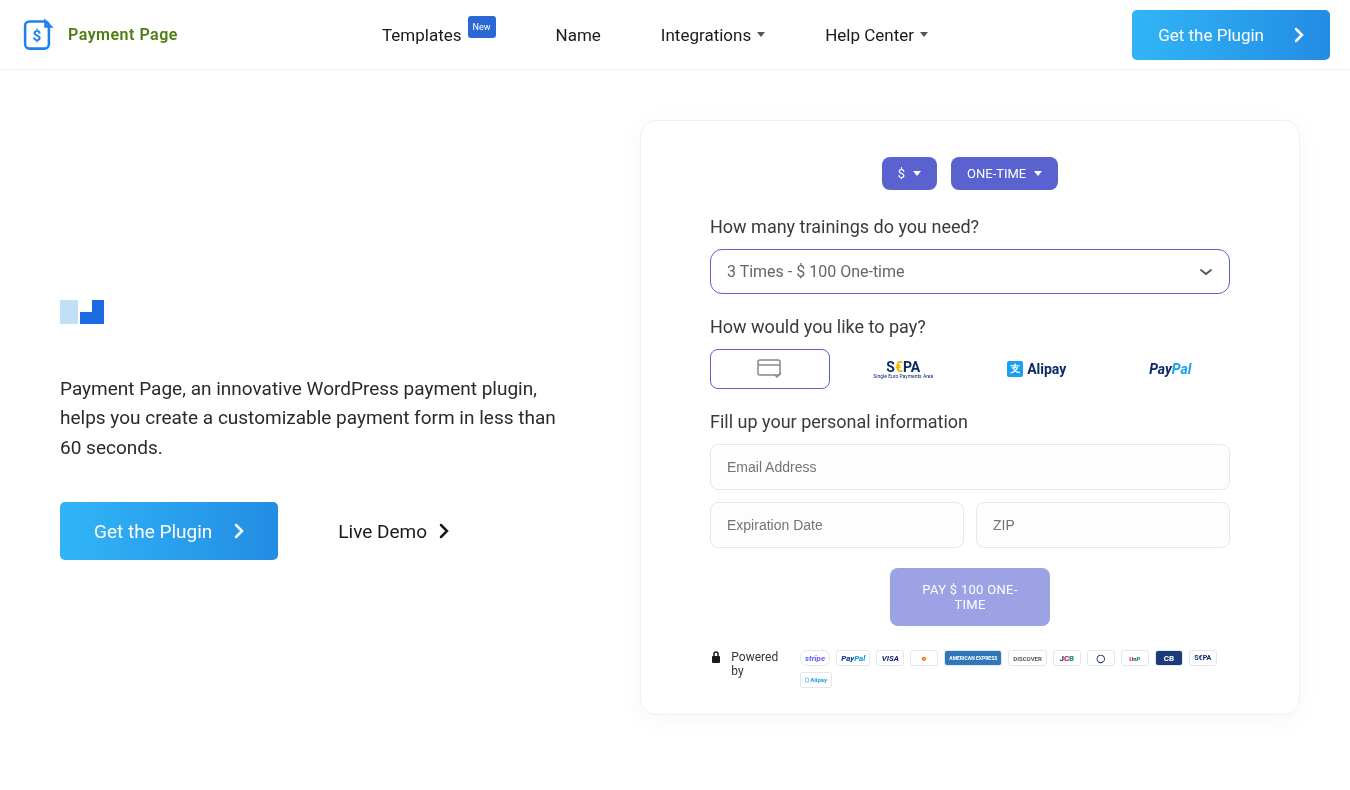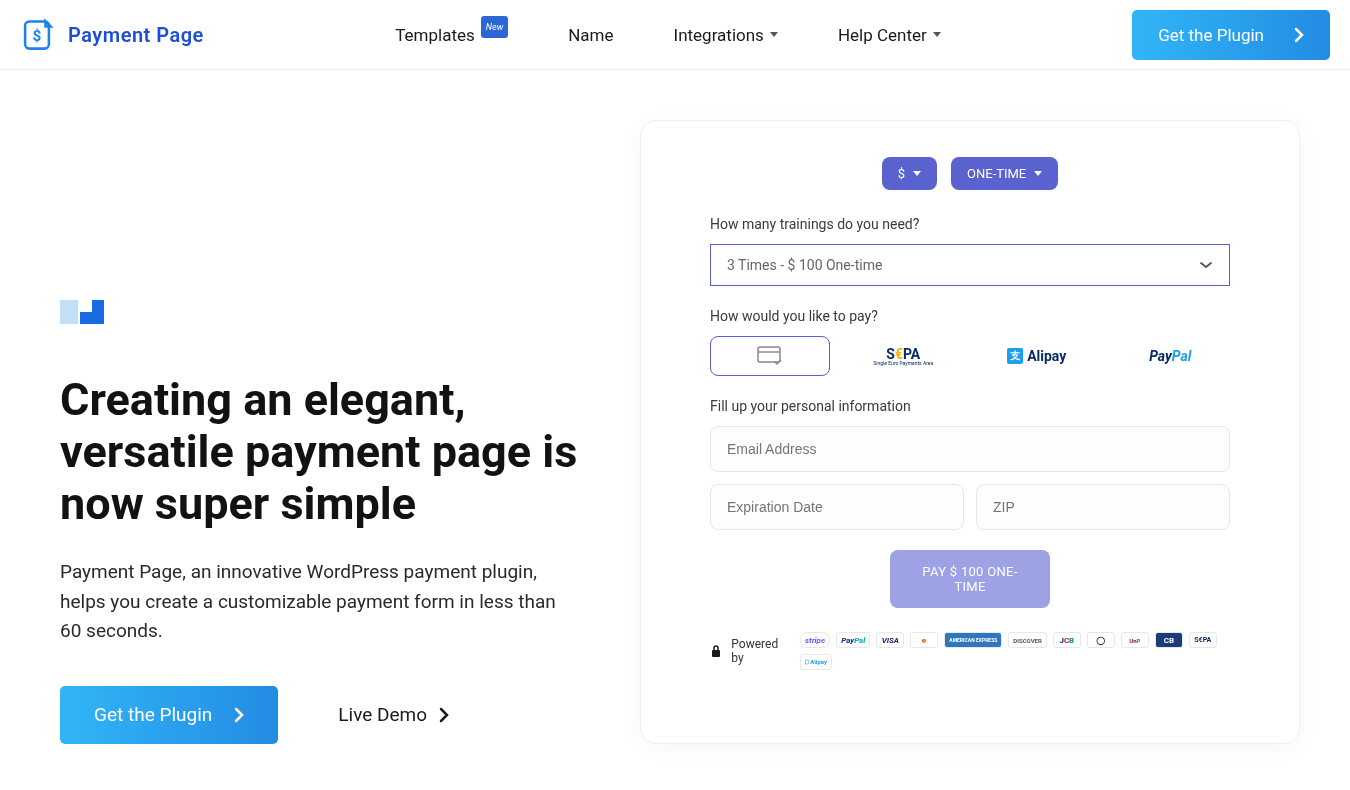--- a/index.html
+++ b/index.html
@@ -1,24 +1,24 @@
 <!DOCTYPE html>
 <html><head>
 <meta charset="utf-8">
 <style>
   * { box-sizing: border-box; margin: 0; padding: 0; }
   body { font-family: -apple-system, BlinkMacSystemFont, "Segoe UI", Roboto, sans-serif; background: #fff; width: 1350px; height: 790px; overflow: hidden; color: #1a1a1a; }
   
   header { display: flex; align-items: center; justify-content: space-between; padding: 0 20px; height: 70px; border-bottom: 1px solid #eef0f3; }
   .logo-wrap { display: flex; align-items: center; gap: 14px; }
   .logo-icon { width: 34px; height: 34px; }
-  .logo-text { color: #1d4ed8; font-weight: 600; font-size: 20px; letter-spacing: .5px; }
+  .logo-text { color: #4d7c0f; font-weight: 600; font-size: 16px; letter-spacing: .5px; }
   nav { display: flex; align-items: center; gap: 60px; }
   .nav-item { display: flex; align-items: center; gap: 6px; font-size: 17px; color: #1a1a1a; cursor: pointer; }
-  .nav-badge { background: #2b68d6; color: #fff; font-size: 9px; padding: 6px 5px; border-radius: 3px; position: relative; top: -8px; font-style: italic; }
+  .nav-badge { background: #2b68d6; color: #fff; font-size: 9px; padding: 6px 5px; border-radius: 3px; position: relative; top: -8px; }
   .caret { width: 0; height: 0; border-left: 4px solid transparent; border-right: 4px solid transparent; border-top: 5px solid #555; }
   .cta-btn { background: linear-gradient(90deg, #31b5f7 0%, #238ce3 100%); color: #fff; display: flex; align-items: center; gap: 30px; padding: 0 26px; height: 50px; border-radius: 5px; font-size: 17px; cursor: pointer; }
   .chevron-right-icon { display: inline-block; }
   
   main { display: flex; padding: 50px 20px 0 60px; gap: 40px; }
   .left-col { flex: 0 0 540px; padding-top: 180px; }
   .accent-squares { display: flex; gap: 2px; margin-bottom: 50px; }
   .sq1 { width: 18px; height: 24px; background: #bfe0f7; }
   .sq2 { display: flex; flex-direction: column; justify-content: flex-end; }
   .sq2 .top { width: 12px; height: 12px; background: #1a6be0; align-self: flex-end; }
@@ -27,37 +27,37 @@
   .subtext { font-size: 19px; line-height: 1.55; color: #2a2a2a; margin-bottom: 40px; max-width: 520px; }
   .btn-row { display: flex; align-items: center; gap: 60px; }
   .btn-primary { background: linear-gradient(90deg, #31b5f7 0%, #238ce3 100%); color: #fff; display: flex; align-items: center; gap: 22px; padding: 0 34px; height: 58px; border-radius: 5px; font-size: 19px; cursor: pointer; }
   .btn-link { display: flex; align-items: center; gap: 12px; font-size: 19px; color: #1a1a1a; cursor: pointer; }
   
   .card { flex: 0 0 660px; background: #fff; border: 1px solid #eef0f3; border-radius: 16px; padding: 36px 40px 26px 40px; box-shadow: 0 4px 24px rgba(0,0,0,.04); }
   .card-inner { max-width: 520px; margin: 0 auto; }
   .pill-row { display: flex; justify-content: center; gap: 14px; margin-bottom: 26px; }
   .pill { background: #5a62cf; color: #fff; padding: 9px 16px; border-radius: 8px; font-size: 13px; display: flex; align-items: center; gap: 8px; cursor: pointer; }
   .pill .caret { border-top-color: #fff; }
-  .label { font-size: 14px; color: #3a3a3a; margin-bottom: 12px; }
-  .select { border: 1px solid #5a62cf; border-radius: 0; padding: 12px 16px; display: flex; justify-content: space-between; align-items: center; font-size: 14px; color: #666; margin-bottom: 22px; cursor: pointer; }
+  .label { font-size: 18px; color: #3a3a3a; margin-bottom: 12px; }
+  .select { border: 1px solid #5a62cf; border-radius: 12px; padding: 12px 16px; display: flex; justify-content: space-between; align-items: center; font-size: 16px; color: #666; margin-bottom: 22px; cursor: pointer; }
   .pay-methods { display: flex; gap: 14px; margin-bottom: 22px; }
   .method { flex: 1; display: flex; align-items: center; justify-content: center; font-size: 14px; font-weight: 700; height: 40px; border: 1px solid transparent; border-radius: 8px; cursor: pointer; }
   .method.selected { border-color: #5a62cf; }
   .method-sepa { color: #0a2a66; font-size: 14px; text-align: center; line-height: 1; }
   .method-sepa .euro { color: #f5b400; }
   .method-sepa small { display: block; font-size: 5px; font-weight: 400; }
   .method-alipay { color: #0a2a66; display: flex; align-items: center; gap: 4px; }
   .alipay-mark { background: #1b9ff0; color: #fff; font-size: 10px; padding: 1px 3px; border-radius: 2px; }
   .method-paypal { font-style: italic; }
   .method-paypal .pp1 { color: #0a2a66; }
   .method-paypal .pp2 { color: #1b9ff0; }
   .form-row { display: flex; gap: 12px; margin-bottom: 12px; }
   .input { flex: 1; border: 1px solid #e5e7eb; border-radius: 8px; padding: 14px 16px; font-size: 14px; color: #888; background: #fdfdfd; }
   .pay-btn { display: block; margin: 20px auto 24px auto; background: #9ca2e3; color: #fff; padding: 14px 28px; border-radius: 8px; font-size: 13px; letter-spacing: .3px; cursor: pointer; text-align: center; width: 160px; }
-  .footer-row { display: flex; align-items: center; gap: 10px; font-size: 12px; color: #333; }
+  .footer-row { display: flex; align-items: flex-start; gap: 10px; font-size: 12px; color: #333; }
   .lock-icon { color: #1a1a1a; }
   .brand-chips { display: flex; gap: 6px; flex-wrap: wrap; }
   .chip { border: 1px solid #e5e7eb; border-radius: 3px; padding: 2px 4px; font-size: 8px; font-weight: 700; color: #444; background: #fff; min-width: 28px; text-align: center; height: 16px; display: flex; align-items: center; justify-content: center; }
   .chip.mc span:first-child { color: #eb001b; }
   .chip.mc span:last-child { color: #f79e1b; margin-left: -4px; }
   .chip.visa { color: #1a1f71; font-style: italic; }
   .chip.amex { background: #2e77bb; color: #fff; font-size: 5px; }
   .chip.paypal { font-style: italic; }
   .chip.paypal .a { color: #003087; } .chip.paypal .b { color: #009cde; }
   .chip.stripe { color: #635bff; font-style: italic; border-radius: 7px; }
@@ -110,21 +110,20 @@
 <main>
 
   <div class="left-col">
     <div class="accent-squares">
       <div class="sq1"></div>
       <div class="sq2">
           <div class="top"></div>
           <div class="bot"></div>
         </div>
     </div>
-    <h1>Creating an elegant, versatile payment page is now super simple</h1>
     <p class="subtext">Payment Page, an innovative WordPress payment plugin, helps you create a customizable payment form in less than 60 seconds.</p>
     <div class="btn-row">
       <div class="btn-primary">
         <span>Get the Plugin</span>
         <svg width="10" height="16" viewBox="0 0 10 16">
             <path d="M2 2 L8 8 L2 14" stroke="#fff" stroke-width="2.5" fill="none" stroke-linecap="round"></path>
           </svg>
       </div>
       <div class="btn-link">
         <span>Live Demo</span>

